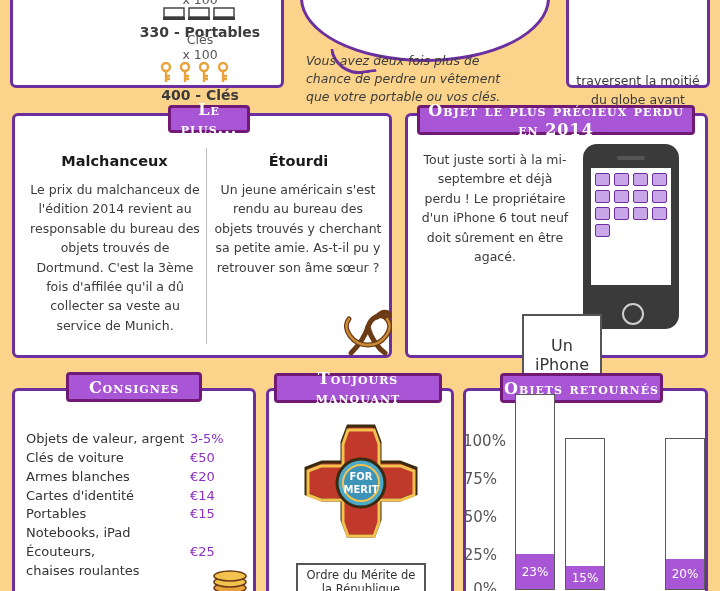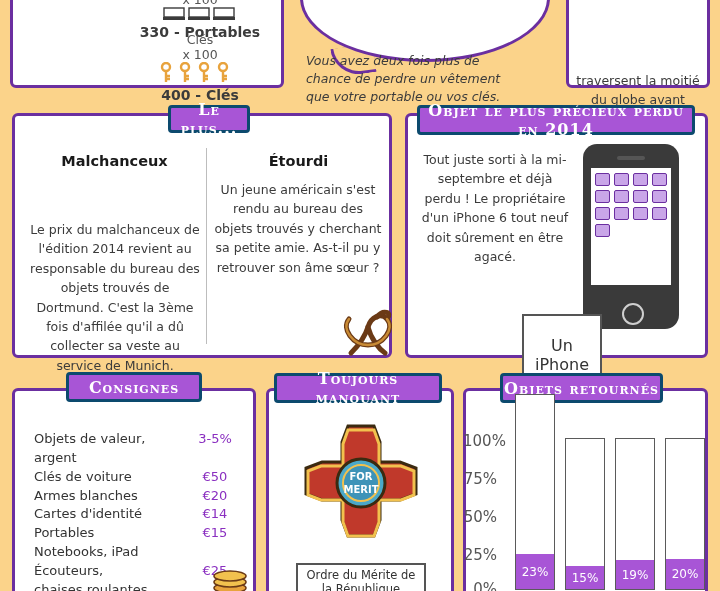--- a/index.html
+++ b/index.html
@@ -98,21 +98,21 @@
     left: 12px; top: 113px;
     width: 380px; height: 245px;
   }
   .sec2-right {
     left: 405px; top: 113px;
     width: 303px; height: 245px;
   }
   .banner {
     position: absolute;
     background: #a855d6;
-    border: 3px solid #0c4a6e;
+    border: 3px solid #701a75;
     border-radius: 4px;
     box-sizing: border-box;
     color: #ffffff;
     font-family: "DejaVu Serif", serif;
     font-weight: bold;
     font-size: 16px;
     letter-spacing: 1px;
     display: flex;
     align-items: center;
     justify-content: center;
@@ -224,27 +224,26 @@
     position: absolute;
     left: 26px; top: 430px;
     width: 214px;
     font-size: 13px;
     color: #333;
   }
   .consigne-row {
     display: flex;
     justify-content: space-between;
     line-height: 1.45;
-    margin-left: 8px;
   }
   .consigne-price {
     color: #8a2fc0;
     font-weight: normal;
     min-width: 50px;
-    text-align: center;
+    text-align: left;
   }
 
   
   .medal-wrap {
     position: absolute;
     left: 296px; top: 418px;
     width: 130px; height: 140px;
   }
   .medal-label {
     left: 296px; top: 563px; width: 130px;
@@ -339,21 +338,21 @@
 <div class="bubble-tail"></div>
 <div class="bubble-text" style="left:306px;">Vous avez deux fois plus de chance de perdre un vêtement que votre portable ou vos clés.</div>
 
 <div class="panel top-right-panel"></div>
 <div class="top-right-text" style="left:574px;">traversent la moitié du globe avant d'être remis à leur propriétaires.</div>
 
 <div class="panel sec2-left"></div>
 <div class="banner banner-leplus">Le plus...</div>
 
 <div class="col-title" style="position:absolute; left:32px; top:153px; width:165px;">Malchanceux</div>
-<div class="col-body" style="position:absolute; left:26px; top:180px; width:178px;margin-top:40px;">Le prix du malchanceux de l'édition 2014 revient au responsable du bureau des objets trouvés de Dortmund. C'est la 3ème fois d'affilée qu'il a dû collecter sa veste au service de Munich.</div>
+<div class="col-body" style="position:absolute; left:26px; top:180px; width:178px;">Le prix du malchanceux de l'édition 2014 revient au responsable du bureau des objets trouvés de Dortmund. C'est la 3ème fois d'affilée qu'il a dû collecter sa veste au service de Munich.</div>
 
 <div class="vdiv" style="left:206px; top:148px; height:196px;"></div>
 
 <div class="col-title" style="position:absolute; left:216px; top:153px; width:165px;">Étourdi</div>
 <div class="col-body" style="position:absolute; left:214px; top:180px; width:168px;">Un jeune américain s'est rendu au bureau des objets trouvés y cherchant sa petite amie. As-t-il pu y retrouver son âme sœur ?</div>
 
 <div class="pretzel">
   <svg width="70" height="62" viewBox="0 0 70 62">
     <g fill="none" stroke="#6b3a16" stroke-width="5" stroke-linecap="round">
       <path d="M16 14 C8 24 20 40 35 40 C50 40 62 24 54 14 C48 7 38 12 35 22 C32 32 24 42 18 48"></path>
@@ -466,20 +465,17 @@
   <div class="axis-label" style="left:0px; top:126px;">25%</div>
   <div class="axis-label" style="left:0px; top:160px;">0%</div>
 
   <div style="position:absolute; left:48px; top:18px; width:190px; height:152px;">
     <div class="bar-track" style="left:4px; height:196px;">
       <div class="bar-fill" style="height:35px;">23%</div>
     </div>
     <div class="bar-track" style="left:54px; height:152px;">
       <div class="bar-fill" style="height:23px;">15%</div>
     </div>
-    <div class="bar-track" style="left:104px; height:152px;">
-      <div class="bar-fill" style="height:29px;">19%</div>
-    </div>
     <div class="bar-track" style="left:154px; height:152px;">
       <div class="bar-fill" style="height:30px;">20%</div>
     </div>
   </div>
 </div>
 
 </body></html>

